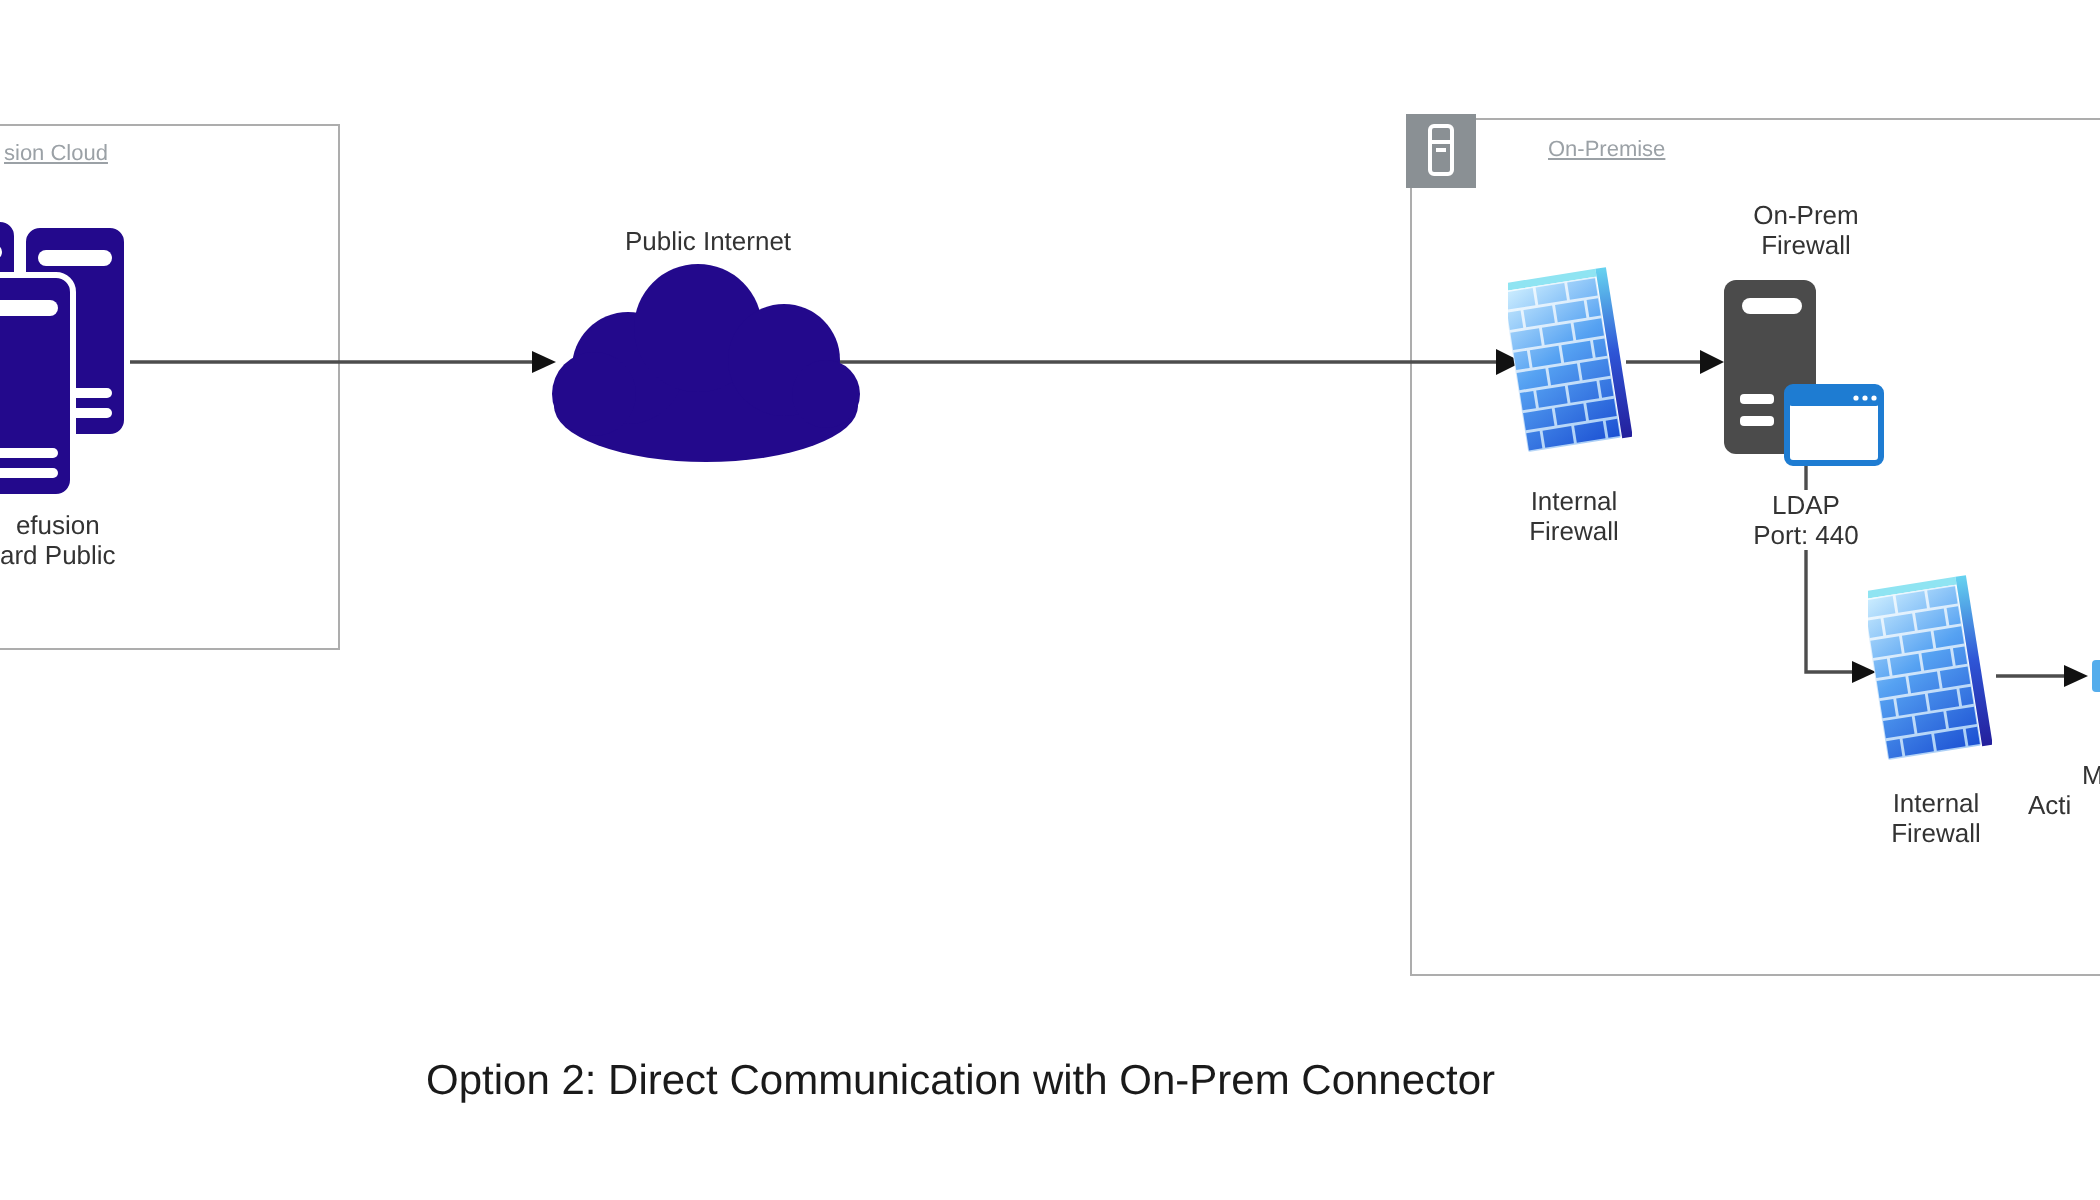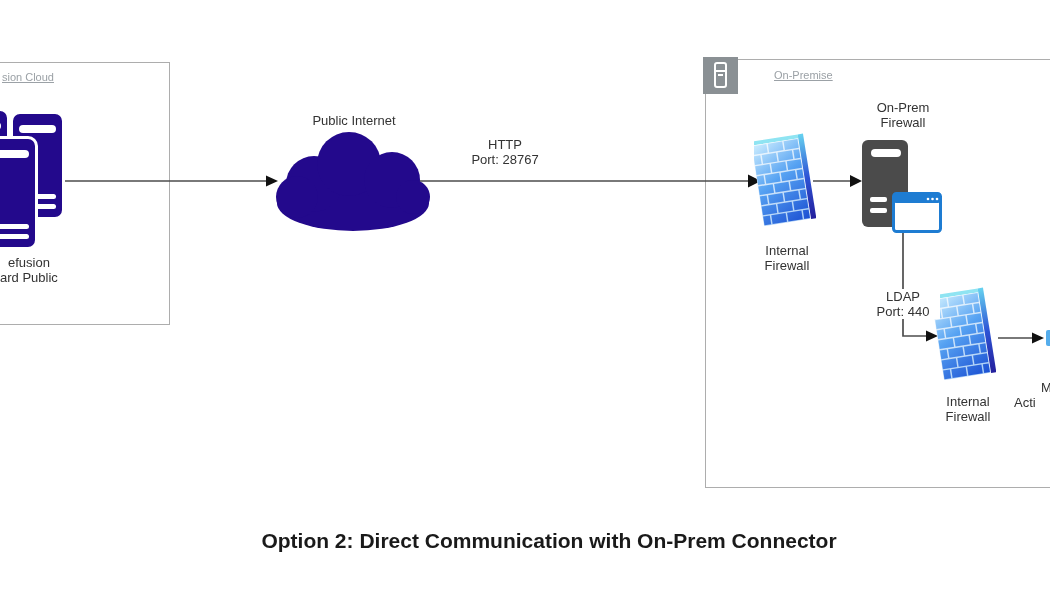--- a/index.html
+++ b/index.html
@@ -45,27 +45,27 @@
 
   .winicon{position:absolute;left:892px;top:192px;width:50px;height:41px;z-index:5;}
   .edge-frag{position:absolute;left:1046px;top:330px;width:6px;height:16px;background:#55ADEC;border-radius:2px 0 0 2px;z-index:3;}
 
   .lbl{position:absolute;font-size:13px;line-height:15px;color:var(--text);text-align:center;white-space:nowrap;z-index:6;}
   .lbl-servers{left:0;top:255px;text-align:center;}
   .lbl-internet{left:284px;top:113px;width:140px;}
   .lbl-http{left:445px;top:137px;width:120px;}
   .lbl-extfw{left:747px;top:243px;width:80px;}
   .lbl-conn{left:853px;top:100px;width:100px;}
-  .lbl-ldap{left:866px;top:245px;width:74px;background:#fff;margin-top:44px;}
+  .lbl-ldap{left:866px;top:245px;width:74px;background:#fff;}
   .lbl-intfw{left:928px;top:394px;width:80px;}
   .lbl-dir1{left:1041px;top:380px;text-align:left;}
   .lbl-dir2{left:1014px;top:395px;text-align:center;}
 
-  .title{position:absolute;left:213px;top:529px;width:672px;text-align:center;
-         font-size:21px;font-weight:bold;color:var(--title-color);z-index:6;white-space:nowrap;}
+  .title{position:absolute;left:213px;top:529px;width:672px;
+         font-size:21px;font-weight:normal;color:var(--title-color);z-index:6;white-space:nowrap;}
 </style>
 </head>
 <body>
 
 <div class="canvas">
 
   <div class="grp grp-cloud"></div>
   <div class="grp grp-onprem"></div>
 
   <svg class="wires" width="1050" height="600" viewBox="0 0 1050 600">
@@ -193,24 +193,20 @@
       <circle cx="45" cy="7" r="1.3" fill="#fff"></circle>
   </svg>
 
   <div class="edge-frag"></div>
 
   <div class="lbl lbl-servers">
     <div>efusion</div>
     <div>ard Public</div>
   </div>
   <div class="lbl lbl-internet">Public Internet</div>
-  <div class="lbl lbl-http">
-    <div>HTTP</div>
-    <div>Port: 28767</div>
-  </div>
   <div class="lbl lbl-extfw">
     <div>Internal</div>
     <div>Firewall</div>
   </div>
   <div class="lbl lbl-conn">
     <div>On-Prem</div>
     <div>Firewall</div>
   </div>
   <div class="lbl lbl-ldap">
     <div>LDAP</div>

